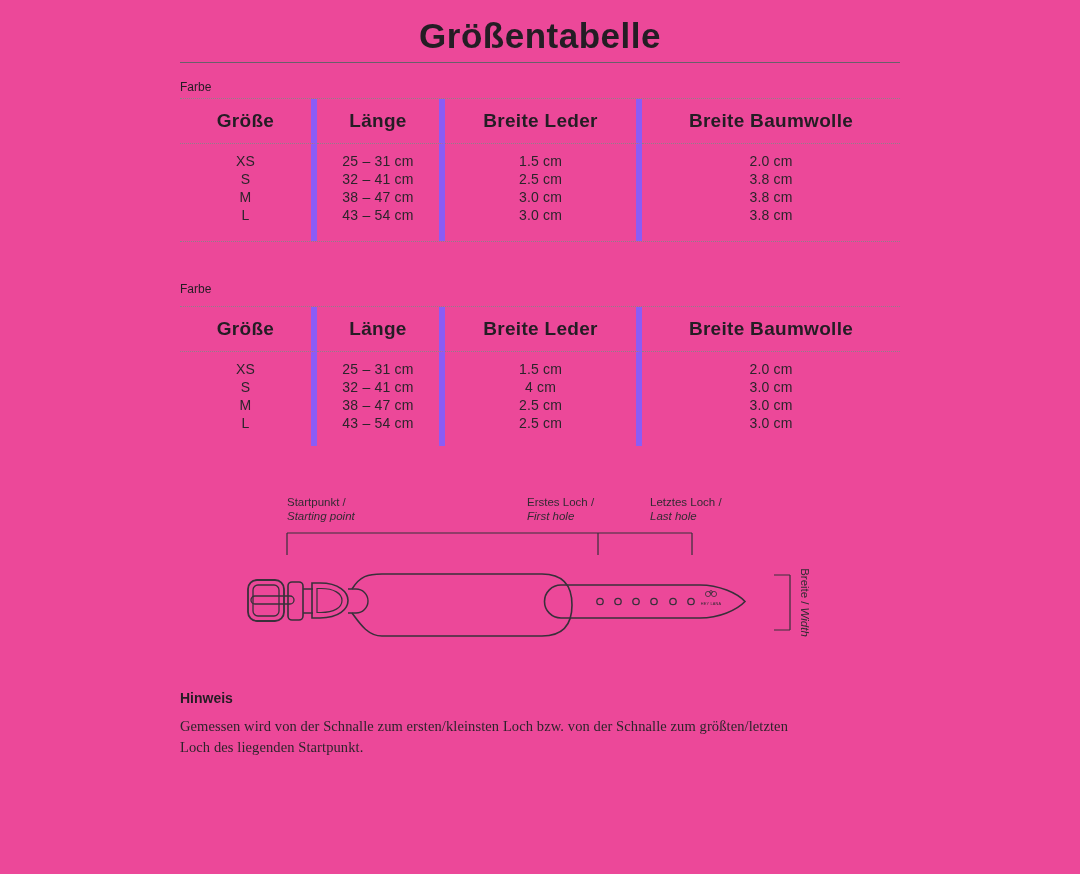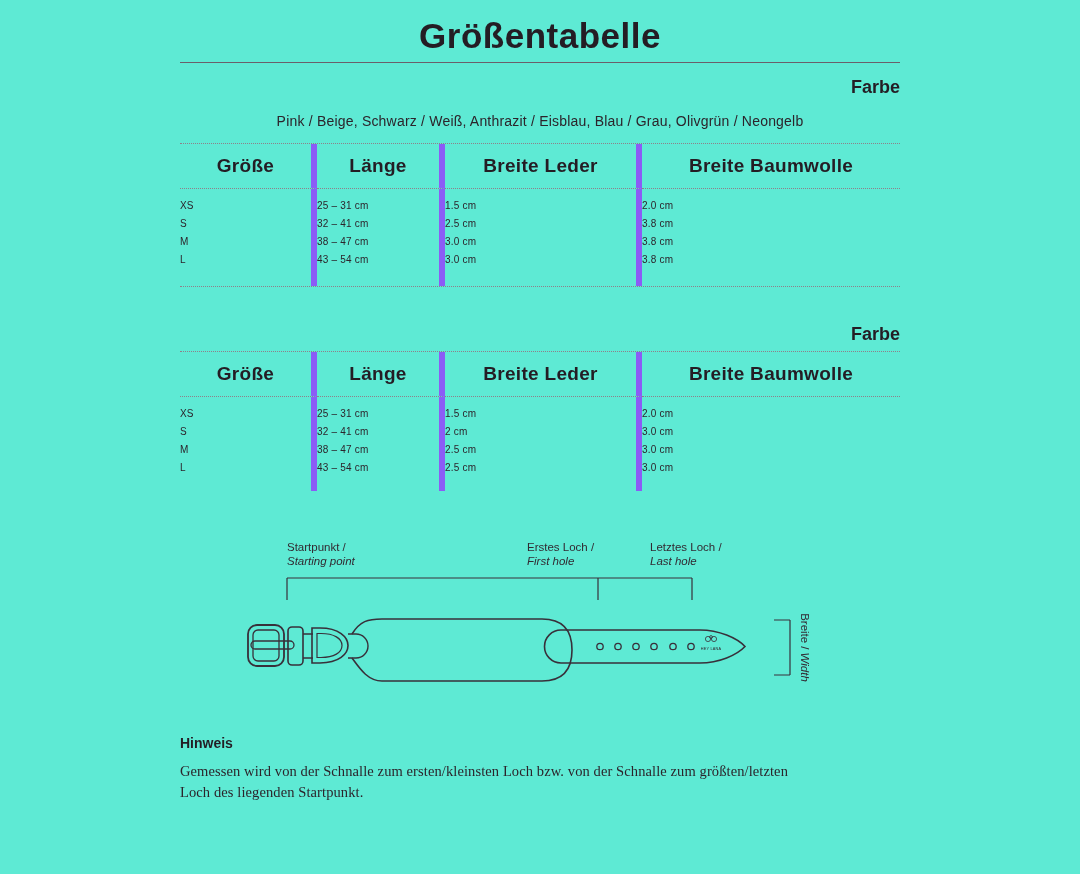--- a/index.html
+++ b/index.html
@@ -2,41 +2,41 @@
 <html><head>
 <meta charset="utf-8">
 <style>
   * { margin:0; padding:0; box-sizing:border-box; }
   html,body { width:1080px; }
   body {
     font-family: "Liberation Sans", "DejaVu Sans", sans-serif;
     background:#d2c5cd;
     color:#2c242b;
   }
-  .page { width:1080px; height:880px; position:relative; overflow:hidden; background:#5eead4; }
+  .page { width:1080px; height:880px; position:relative; overflow:hidden; background:#ec4899; }
   .content { width:720px; margin:0 auto; }
 
   .title { padding-top:16px; text-align:center; font-size:35px; font-weight:bold;
            letter-spacing:.5px; color:#241d24; }
   .title-rule { margin-top:6px; border-top:1px solid #6b5f6a; height:0; }
 
-  .farbe-heading { text-align:right; font-weight:bold; font-size:18px; line-height:22px; color:#241d24; }
+  .farbe-heading { text-align:left; font-weight:normal; font-size:12px; line-height:22px; color:#241d24; }
   .farbe1 { margin-top:13px; }
   .colors-line { text-align:center; font-size:14px; line-height:18px; letter-spacing:.2px; }
   .colors1 { margin-top:14px; padding-bottom:13px; }
 
   .farbe2 { padding-top:36px; padding-bottom:6px; border-bottom:1px dotted #8e8089; }
   .colors2 { padding-top:11px; padding-bottom:9px; border-bottom:1px dotted #8e8089; }
 
   .size-table { display:grid; grid-template-columns:137px 128px 197px 258px; }
   .size-table.t1 { border-top:1px dotted #8e8089; border-bottom:1px dotted #8e8089; }
   .th { text-align:center; font-weight:bold; font-size:19px; line-height:23px;
         letter-spacing:.3px; color:#241d24; padding:10px 0 11px 0;
         border-bottom:1px dotted #8e8089; }
-  .td { font-size:10px; line-height:18px; letter-spacing:.2px; }
+  .td { text-align:center; font-size:14px; line-height:18px; letter-spacing:.2px; }
   .vline { border-right:6px solid #8b5cf6; }
   .row0 .c { padding-top:8px; }
   .spacer-t1 { height:17px; }
   .spacer-t2 { height:14px; }
 
   .diagram-svg { display:block; margin-top:42px; width:1080px; height:180px; }
   .diagram-svg text { font-family:"Liberation Sans","DejaVu Sans",sans-serif;
                       font-size:11.5px; fill:#322a32; }
   .diagram-svg .it { font-style:italic; }
   .diagram-svg .logo-text { font-size:3.8px; letter-spacing:.2px; }
@@ -50,21 +50,20 @@
 </head>
 <body>
 
 <div class="page">
   <div class="content">
 
     <h1 class="title">Größentabelle</h1>
     <div class="title-rule"></div>
 
     <div class="farbe-heading farbe1">Farbe</div>
-    <div class="colors-line colors1">Pink / Beige, Schwarz / Weiß, Anthrazit / Eisblau, Blau / Grau, Olivgrün / Neongelb</div>
 
     <div class="size-table t1">
       <div class="th vline">Größe</div>
       <div class="th vline">Länge</div>
       <div class="th vline">Breite Leder</div>
       <div class="th">Breite Baumwolle</div>
 
       <div class="td vline row0">
           <div class="c">XS</div>
         </div>
@@ -115,21 +114,21 @@
         </div>
       <div class="td vline row0">
           <div class="c">1.5 cm</div>
         </div>
       <div class="td row0">
           <div class="c">2.0 cm</div>
         </div>
 
       <div class="td vline">S</div>
       <div class="td vline">32 – 41 cm</div>
-      <div class="td vline">2 cm</div>
+      <div class="td vline">4 cm</div>
       <div class="td">3.0 cm</div>
 
       <div class="td vline">M</div>
       <div class="td vline">38 – 47 cm</div>
       <div class="td vline">2.5 cm</div>
       <div class="td">3.0 cm</div>
 
       <div class="td vline">L</div>
       <div class="td vline">43 – 54 cm</div>
       <div class="td vline">2.5 cm</div>

